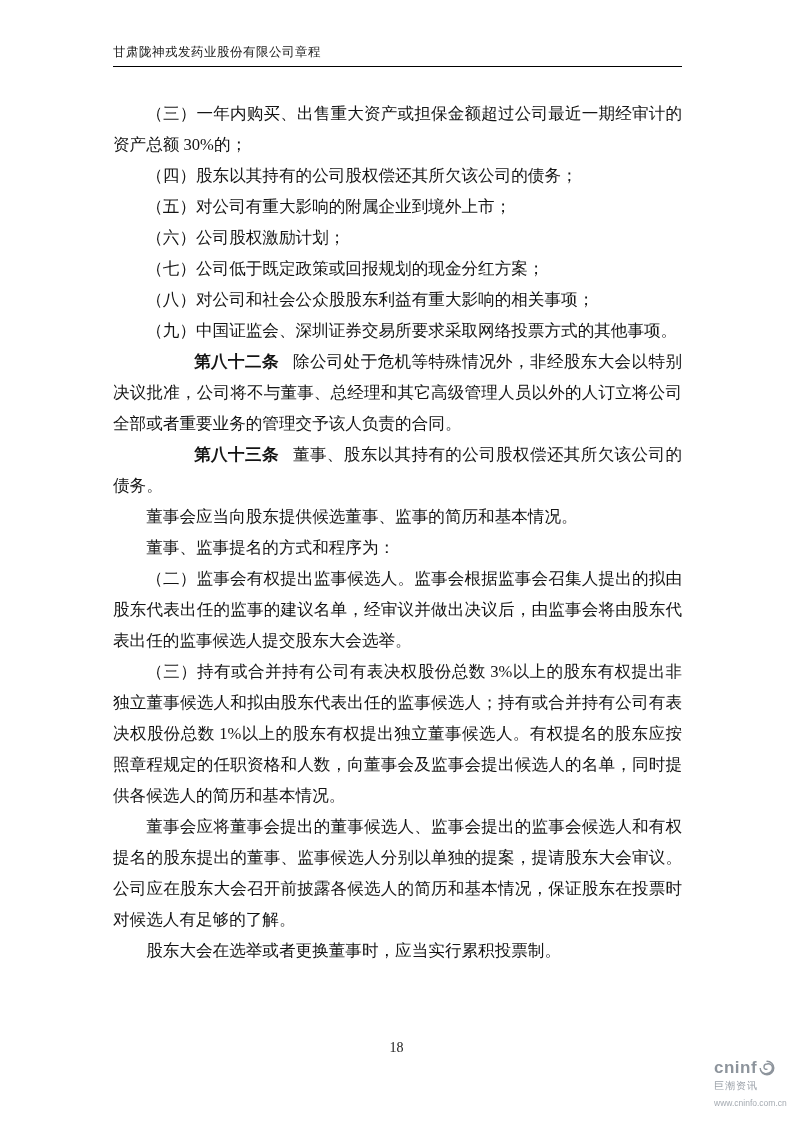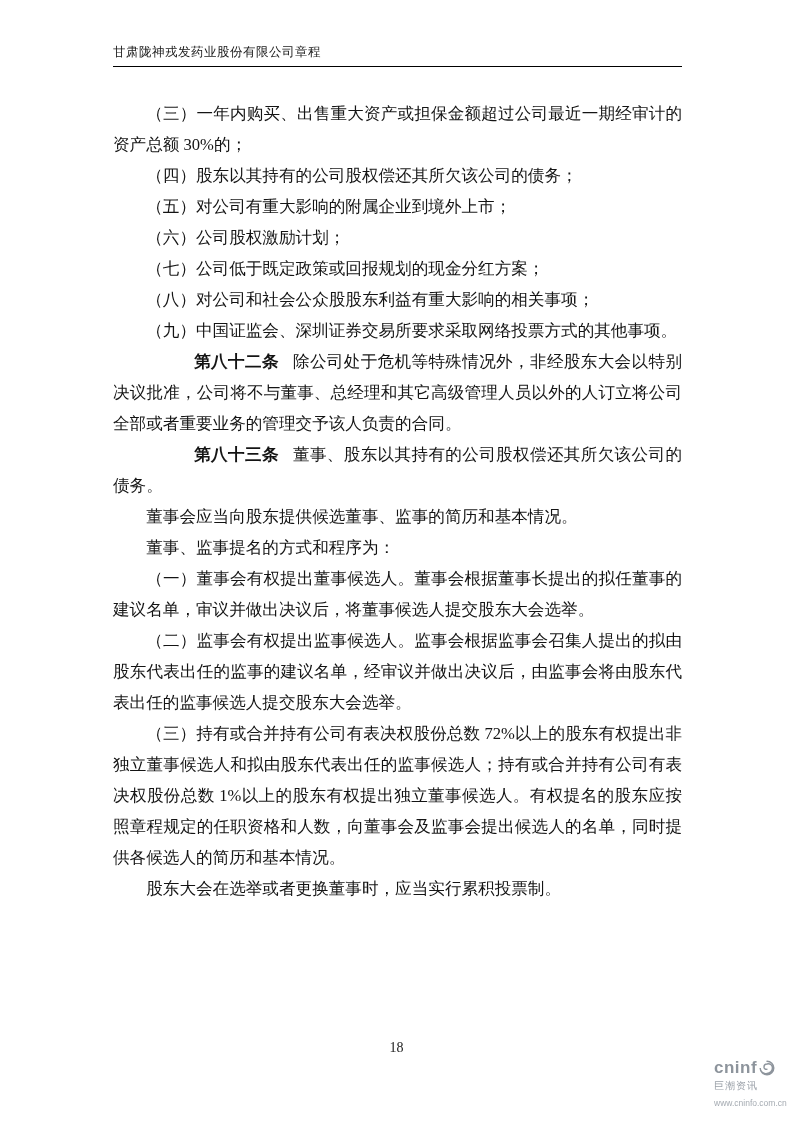--- a/index.html
+++ b/index.html
@@ -104,23 +104,23 @@
     <p><span>（四）股东以其持有的公司股权偿还其所欠该公司的债务；</span></p>
     <p><span>（五）对公司有重大影响的附属企业到境外上市；</span></p>
     <p><span>（六）公司股权激励计划；</span></p>
     <p><span>（七）公司低于既定政策或回报规划的现金分红方案；</span></p>
     <p><span>（八）对公司和社会公众股股东利益有重大影响的相关事项；</span></p>
     <p><span>（九）中国证监会、深圳证券交易所要求采取网络投票方式的其他事项。</span></p>
     <p><span class="lead">第八十二条</span><span>除公司处于危机等特殊情况外，非经股东大会以特别决议批准，公司将不与董事、总经理和其它高级管理人员以外的人订立将公司全部或者重要业务的管理交予该人负责的合同。</span></p>
     <p><span class="lead">第八十三条</span><span>董事、股东以其持有的公司股权偿还其所欠该公司的债务。</span></p>
     <p><span>董事会应当向股东提供候选董事、监事的简历和基本情况。</span></p>
     <p><span>董事、监事提名的方式和程序为：</span></p>
-    <p><span>（一）董事会有权提出董事候选人。董事会根据董事长提出的拟任董事的建议名单，审议并做出决议后，将董事候选人提交股东大会选举。</span></p>
     <p><span>（二）监事会有权提出监事候选人。监事会根据监事会召集人提出的拟由股东代表出任的监事的建议名单，经审议并做出决议后，由监事会将由股东代表出任的监事候选人提交股东大会选举。</span></p>
-    <p><span>（三）持有或合并持有公司有表决权股份总数 72%以上的股东有权提出非独立董事候选人和拟由股东代表出任的监事候选人；持有或合并持有公司有表决权股份总数 1%以上的股东有权提出独立董事候选人。有权提名的股东应按照章程规定的任职资格和人数，向董事会及监事会提出候选人的名单，同时提供各候选人的简历和基本情况。</span></p>
+    <p><span>（三）持有或合并持有公司有表决权股份总数 3%以上的股东有权提出非独立董事候选人和拟由股东代表出任的监事候选人；持有或合并持有公司有表决权股份总数 1%以上的股东有权提出独立董事候选人。有权提名的股东应按照章程规定的任职资格和人数，向董事会及监事会提出候选人的名单，同时提供各候选人的简历和基本情况。</span></p>
+    <p><span>董事会应将董事会提出的董事候选人、监事会提出的监事会候选人和有权提名的股东提出的董事、监事候选人分别以单独的提案，提请股东大会审议。公司应在股东大会召开前披露各候选人的简历和基本情况，保证股东在投票时对候选人有足够的了解。</span></p>
     <p><span>股东大会在选举或者更换董事时，应当实行累积投票制。</span></p>
   </div>
 
   <div class="page-number">18</div>
 
   <div class="logo">
     <div class="logo-row">
       <span class="logo-brand">cninf</span>
       <span class="logo-icon">
         <svg viewBox="0 0 16 16" width="16" height="16">

